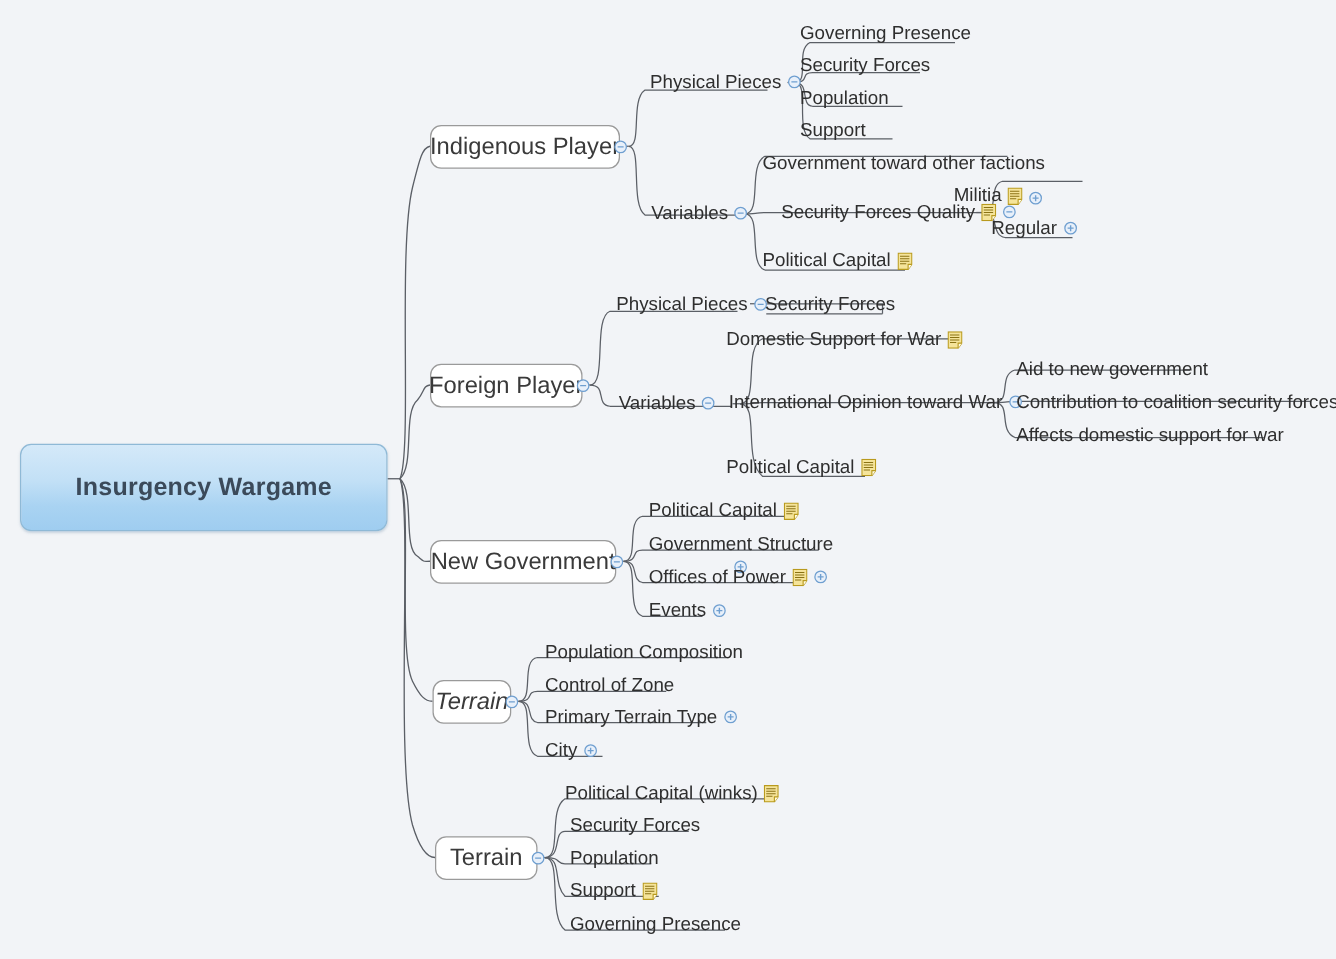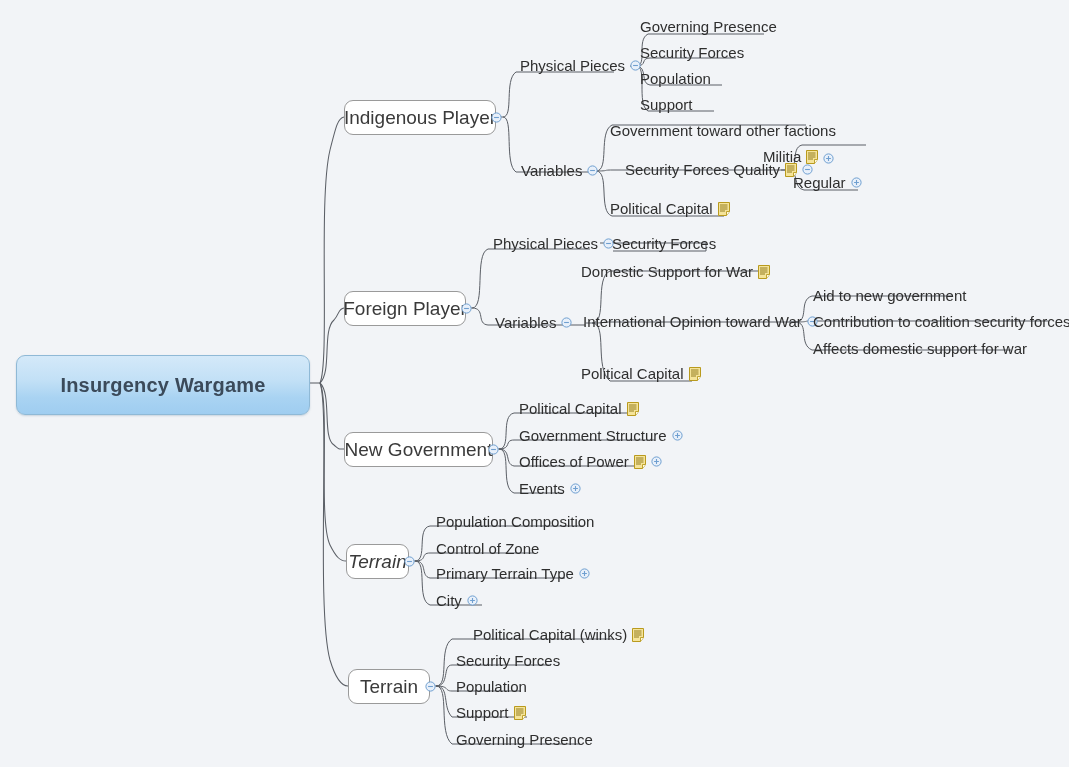--- a/index.html
+++ b/index.html
@@ -170,21 +170,21 @@
 
       <path d="M430,686 L436,686"></path>
       <path d="M436,686 C450,686 438,648 452,639 L613,639"></path>
       <path d="M436,686 C450,686 442,665 452,665 L551,665"></path>
       <path d="M436,686 C450,686 444,691 452,691 L521,691"></path>
       <path d="M436,686 C450,686 442,707 452,717 L527,717"></path>
       <path d="M436,686 C450,686 438,733 452,744 L580,744"></path>
     </g>
   </svg>
 
-  <div class="root-node" style="left:16px; top:355px; width:294px; height:60px;">
+  <div class="root-node" style="left:16px; top:355px; width:294px; height:70px;">
     <span>Insurgency Wargame</span>
   </div>
 
   <div class="box-node" style="left:344px; top:100px; width:152px; height:35px;">
     <span>Indigenous Player</span>
   </div>
   <span class="pm" style="position:absolute; left:491px; top:112px;">
     <svg width="11" height="11" viewBox="0 0 11 11">
         <circle cx="5.5" cy="5.5" r="4.6" fill="#e8f0fa" stroke="#6f9fd0" stroke-width="1"></circle>
         <path d="M3.1,5.5 H7.9" stroke="#6f9fd0" stroke-width="1.1"></path>
@@ -421,21 +421,21 @@
           <path d="M8.5,13.5 V9.5 H11.5" fill="#fffbe3" stroke="#b99a1e" stroke-width="0.9"></path>
           <g stroke="#8a7214" stroke-width="0.9">
             <path d="M2,3 H9.5"></path>
             <path d="M2,5 H9.5"></path>
             <path d="M2,7 H9.5"></path>
             <path d="M2,9 H7"></path>
           </g>
         </svg>
     </span>
   </div>
-  <div class="text-node sz15" style="left:519px; top:428px;">
+  <div class="text-node sz15" style="left:519px; top:428px;flex-direction:column;">
     <span class="node-label">Government Structure</span>
     <span class="pm">
       <svg width="11" height="11" viewBox="0 0 11 11">
           <circle cx="5.5" cy="5.5" r="4.6" fill="#e8f0fa" stroke="#6f9fd0" stroke-width="1"></circle>
           <path d="M3.1,5.5 H7.9 M5.5,3.1 V7.9" stroke="#6f9fd0" stroke-width="1.1"></path>
         </svg>
     </span>
   </div>
   <div class="text-node sz15" style="left:519px; top:454px;">
     <span class="node-label">Offices of Power</span>
@@ -486,21 +486,21 @@
   <div class="text-node sz15" style="left:436px; top:593px;">
     <span class="node-label">City</span>
     <span class="pm">
       <svg width="11" height="11" viewBox="0 0 11 11">
           <circle cx="5.5" cy="5.5" r="4.6" fill="#e8f0fa" stroke="#6f9fd0" stroke-width="1"></circle>
           <path d="M3.1,5.5 H7.9 M5.5,3.1 V7.9" stroke="#6f9fd0" stroke-width="1.1"></path>
         </svg>
     </span>
   </div>
 
-  <div class="text-node sz15" style="left:473px; top:627px;">
+  <div class="text-node sz15" style="left:452px; top:627px;">
     <span class="node-label">Political Capital (winks)</span>
     <span class="note-icon">
       <svg width="12" height="14" viewBox="0 0 12 14">
           <path d="M0.5,0.5 H11.5 V9.5 L8.5,13.5 H0.5 Z" fill="#f5e49a" stroke="#b99a1e" stroke-width="1"></path>
           <path d="M8.5,13.5 V9.5 H11.5" fill="#fffbe3" stroke="#b99a1e" stroke-width="0.9"></path>
           <g stroke="#8a7214" stroke-width="0.9">
             <path d="M2,3 H9.5"></path>
             <path d="M2,5 H9.5"></path>
             <path d="M2,7 H9.5"></path>
             <path d="M2,9 H7"></path>

